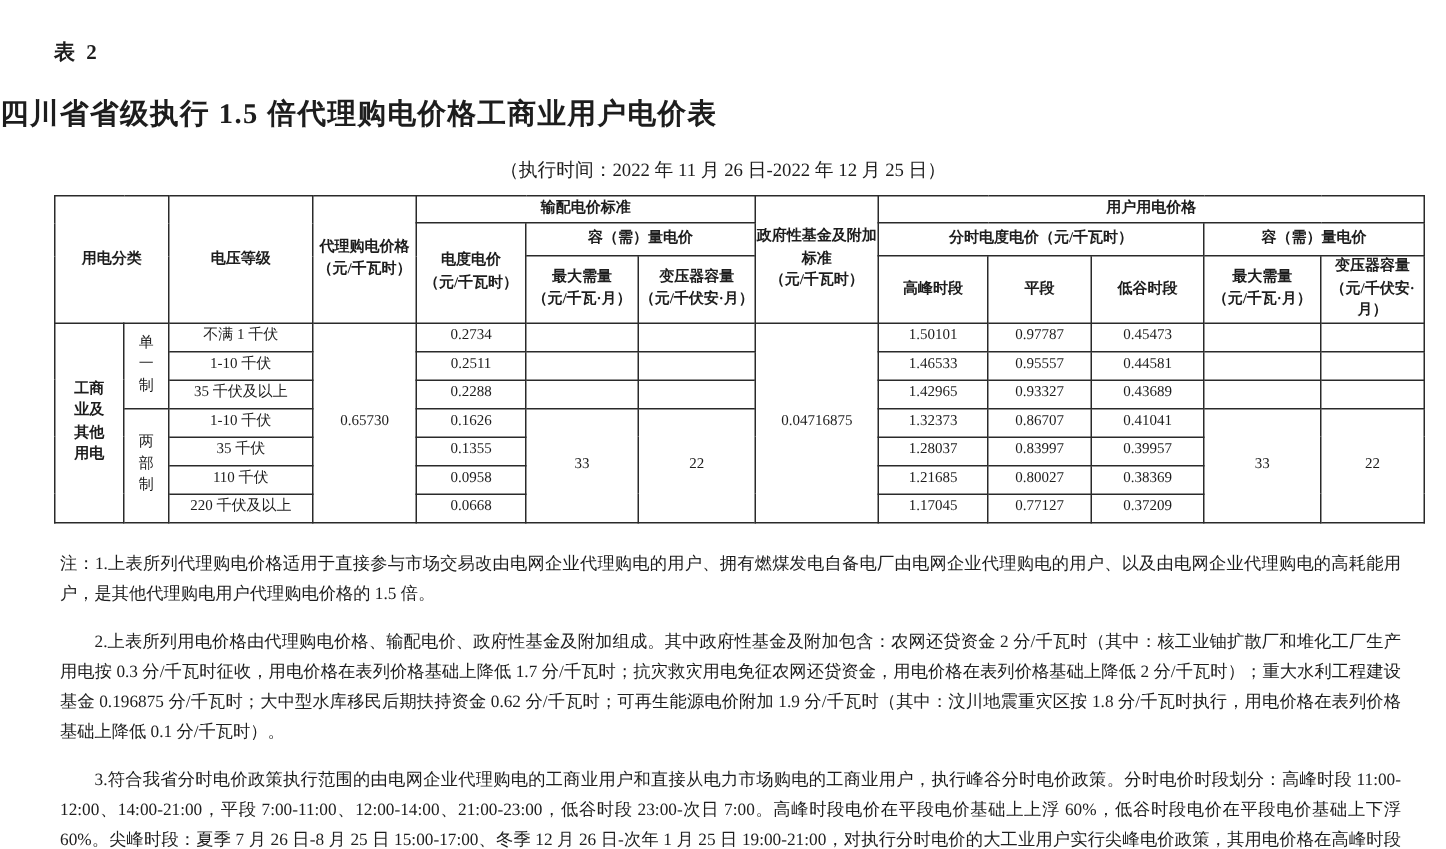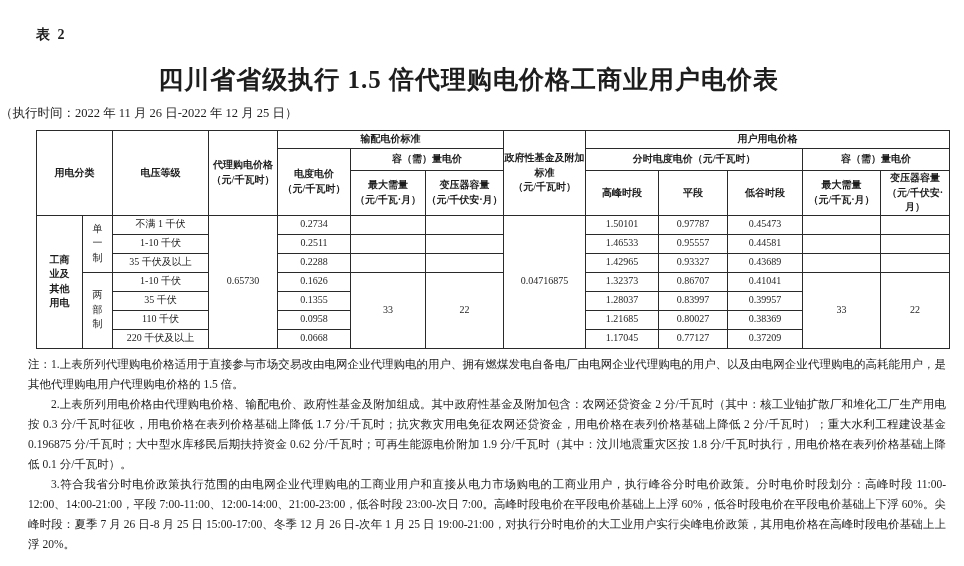--- a/index.html
+++ b/index.html
@@ -8,25 +8,25 @@
     width:964px; height:566px; position:relative; overflow:hidden;
     font-family:"Liberation Serif","DejaVu Serif",serif;
     color:#1d1d1d;
   }
   .table-label {
     position:absolute; left:36px; top:26px;
     font-size:14px; font-weight:bold; letter-spacing:2px;
   }
   .doc-title {
     position:absolute; left:0; top:63px; width:937px;
-    text-align:center; font-size:25px; font-weight:bold; letter-spacing:1px;
+    text-align:left; font-size:19px; font-weight:bold; letter-spacing:1px;
   }
   .doc-subtitle {
     position:absolute; left:0; top:105px; width:964px;
-    font-size:12.5px;
+    text-align:center; font-size:12.5px;
   }
   table.price {
     position:absolute; left:36px; top:130px;
     width:913px; border-collapse:collapse; table-layout:fixed;
   }
   table.price td {
     border:1px solid #2a2a2a;
     text-align:center; vertical-align:middle;
     font-size:10px; line-height:1.45;
     overflow:hidden;
@@ -45,21 +45,21 @@
   td.sys-cell {
     font-weight:normal; font-size:11px;
     padding:0 9px; word-break:break-all;
   }
   td.sys-single { line-height:1.75; }
   td.sys-two { line-height:2.35;margin-top:24px; }
   .notes {
     position:absolute; left:28px; top:354px; width:918px;
     font-size:11.5px; line-height:20px; text-align:justify;
   }
-  .notes p { margin:0; }
+  .notes p { margin:12px; }
   .notes p.indent { text-indent:2em; }
 </style>
 </head>
 <body>
 
 <div class="table-label">表 2</div>
 <div class="doc-title">四川省省级执行 1.5 倍代理购电价格工商业用户电价表</div>
 <div class="doc-subtitle">（执行时间：2022 年 11 月 26 日-2022 年 12 月 25 日）</div>
 
 <table class="price">

